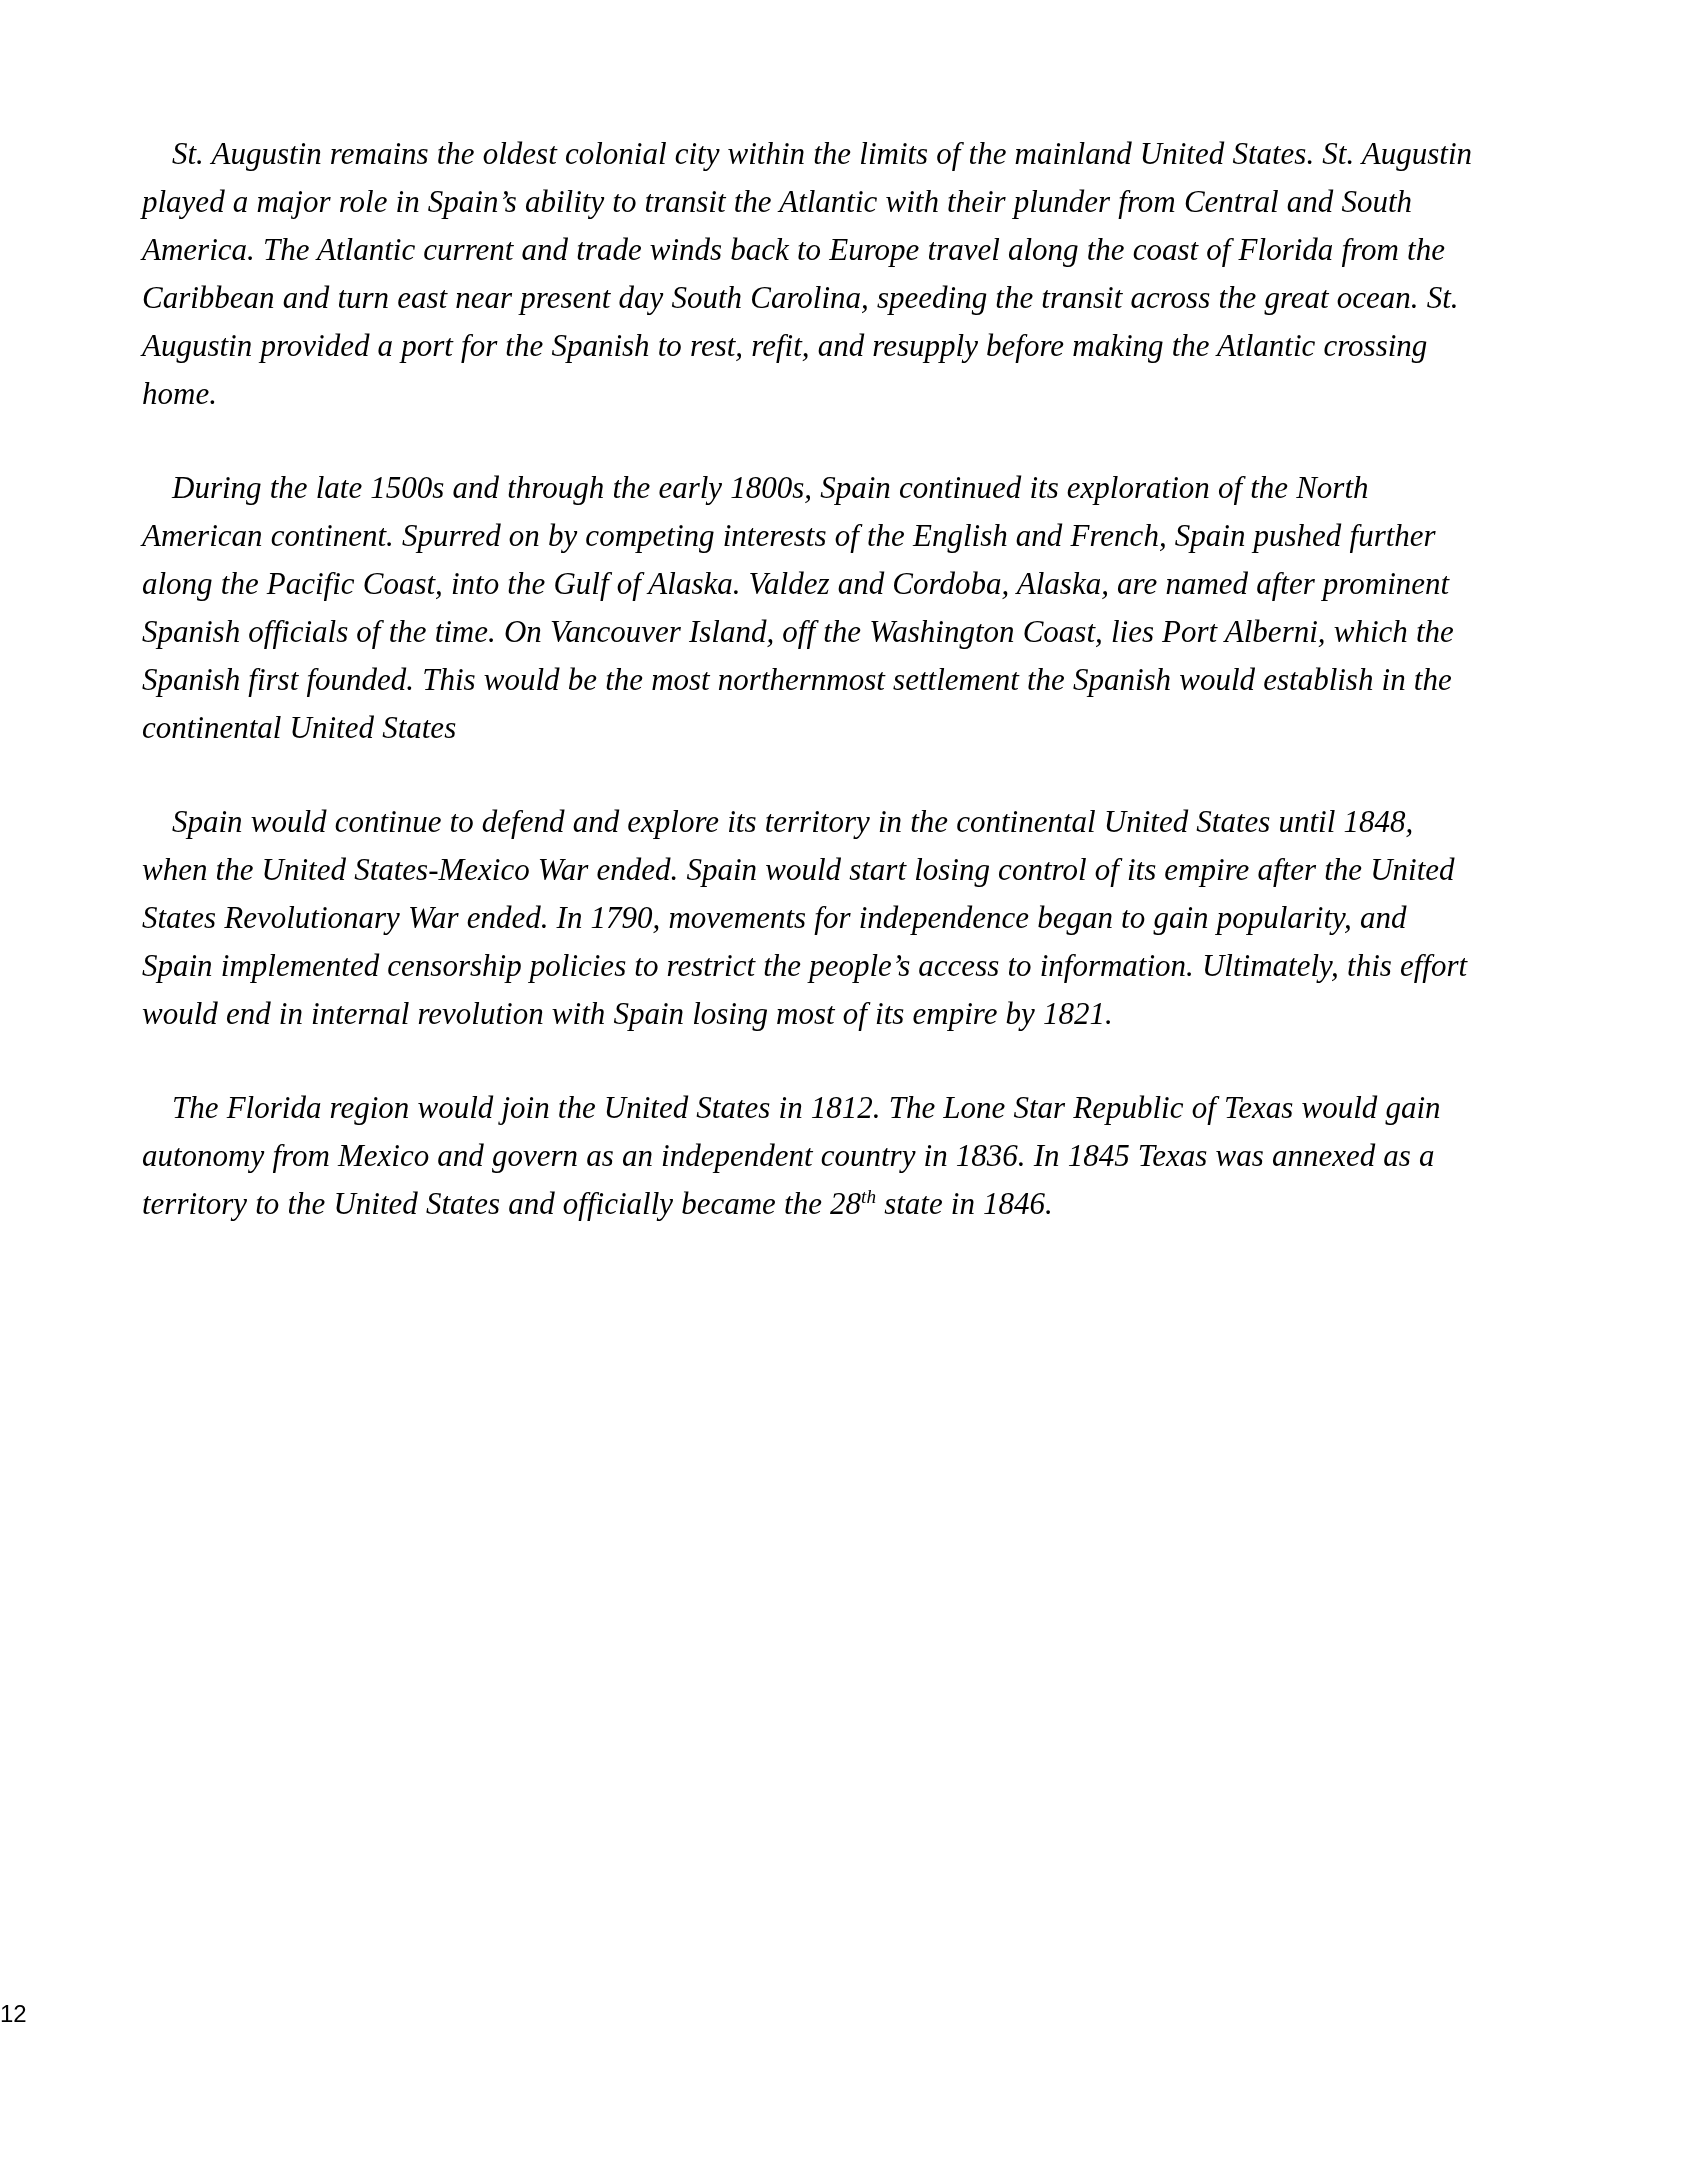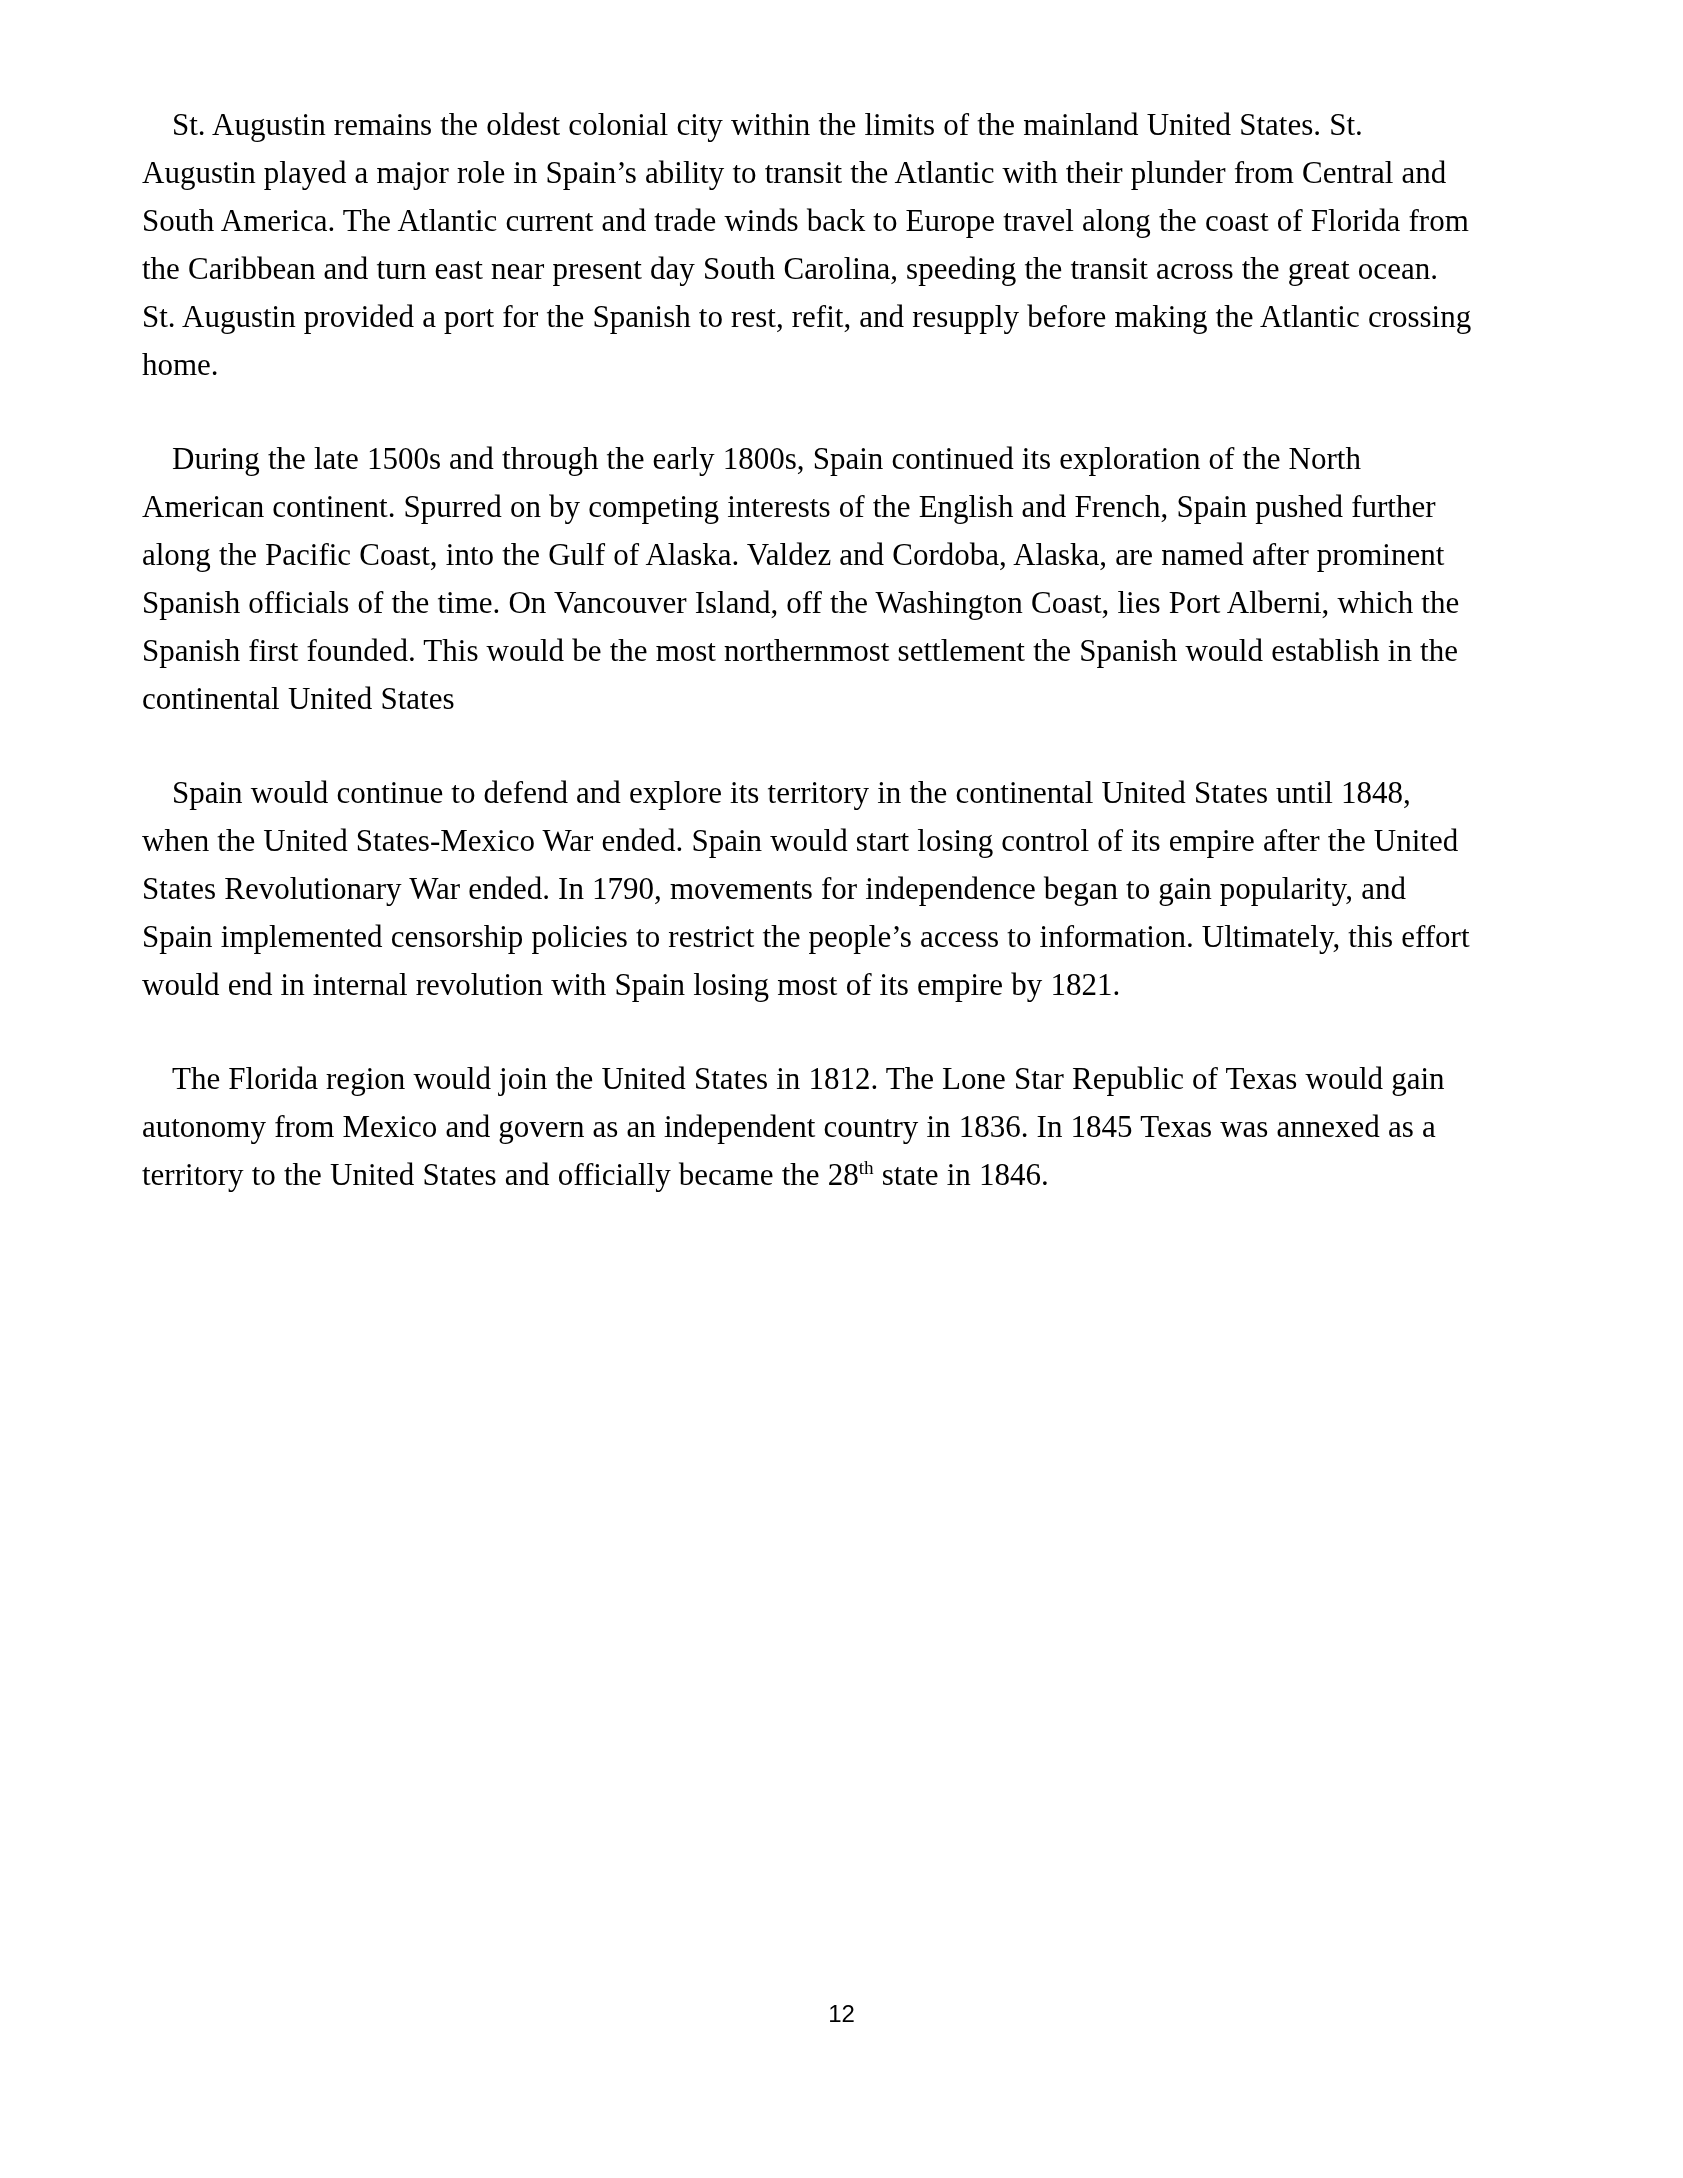--- a/index.html
+++ b/index.html
@@ -11,22 +11,23 @@
     position: relative;
     width: 1683px;
     height: 2178px;
     background: #ffffff;
     box-sizing: border-box;
     overflow: hidden;
   }
   .body-text {
     position: absolute;
     left: 142px;
-    top: 101px;
+    top: 130px;
     width: 1332px;
+    font-style: italic;
   }
   .para {
     font-family: "Liberation Serif", "DejaVu Serif", serif;
     font-size: 31px;
     line-height: 48px;
     color: #000000;
     text-indent: 30px;
     margin: 0 0 46px 0;
     text-align: left;
     word-spacing: 0.4px;
@@ -38,21 +39,20 @@
   sup {
     font-size: 0.62em;
     vertical-align: super;
     line-height: 0;
   }
   .page-number {
     position: absolute;
     left: 0;
     right: 0;
     top: 2000px;
-    text-align: center;
     font-family: "Liberation Sans", "DejaVu Sans", sans-serif;
     font-size: 24px;
     color: #000000;
   }
 </style>
 </head>
 <body>
 
 <div class="page">
 

